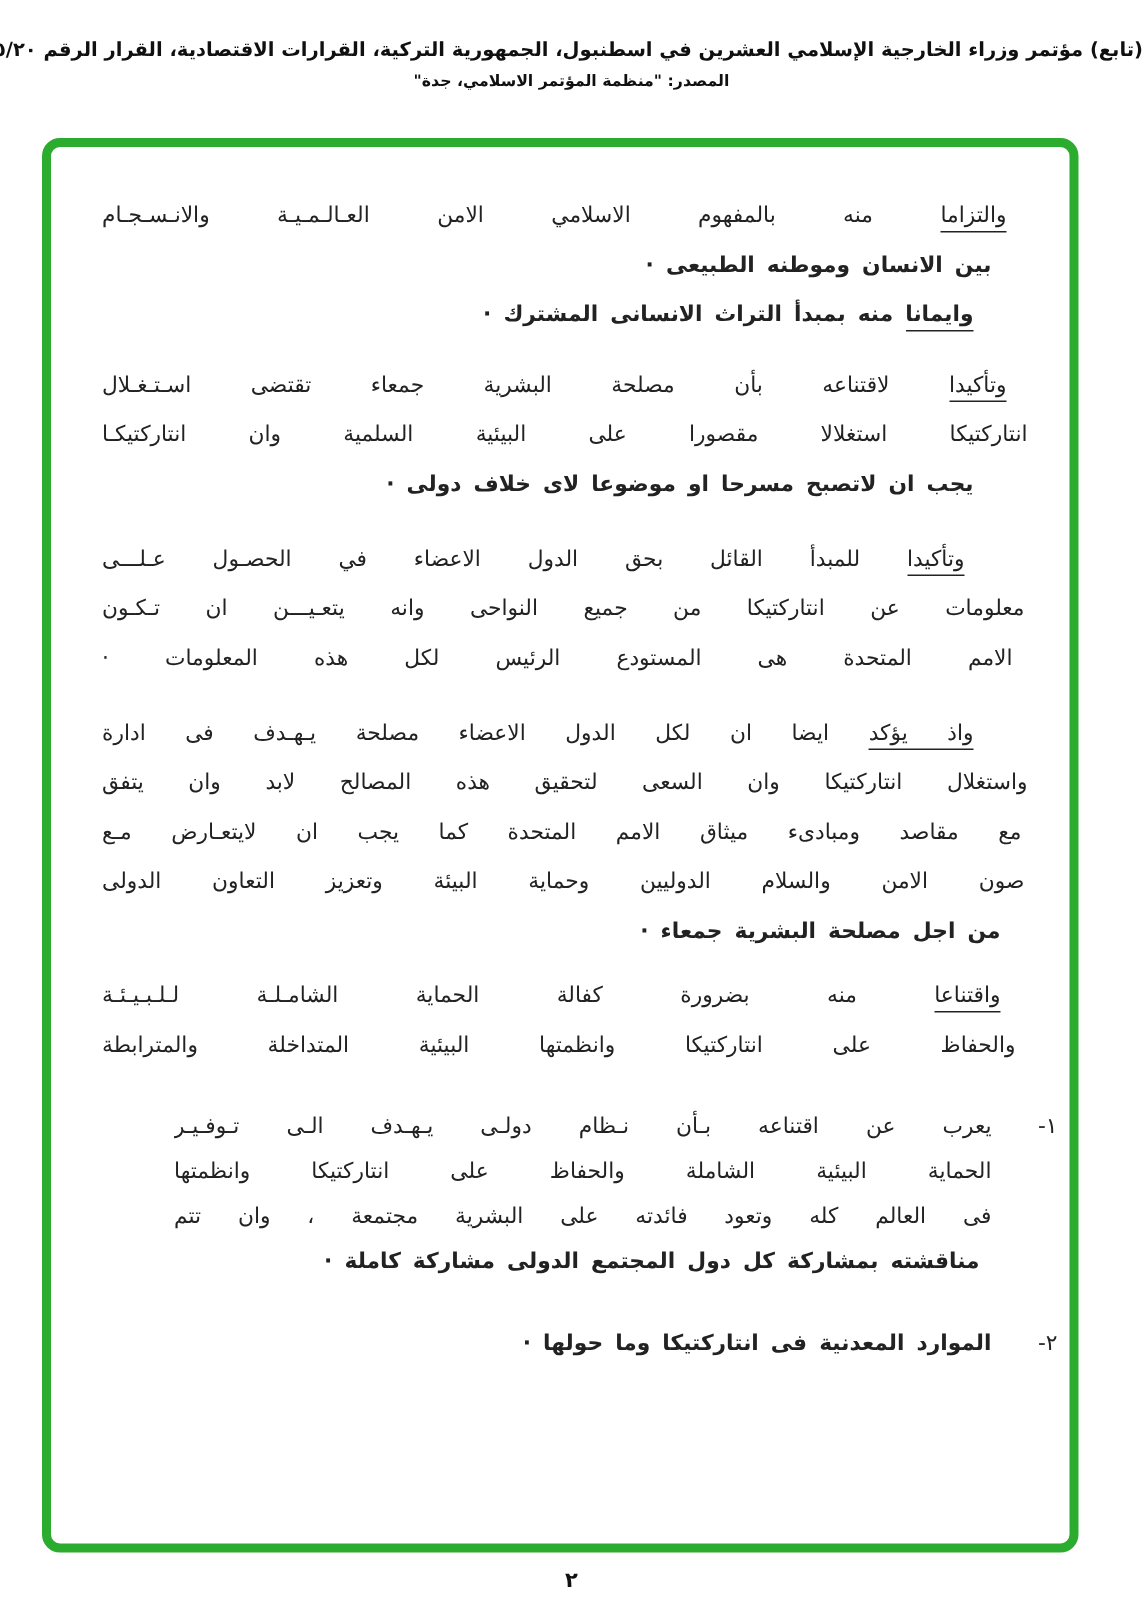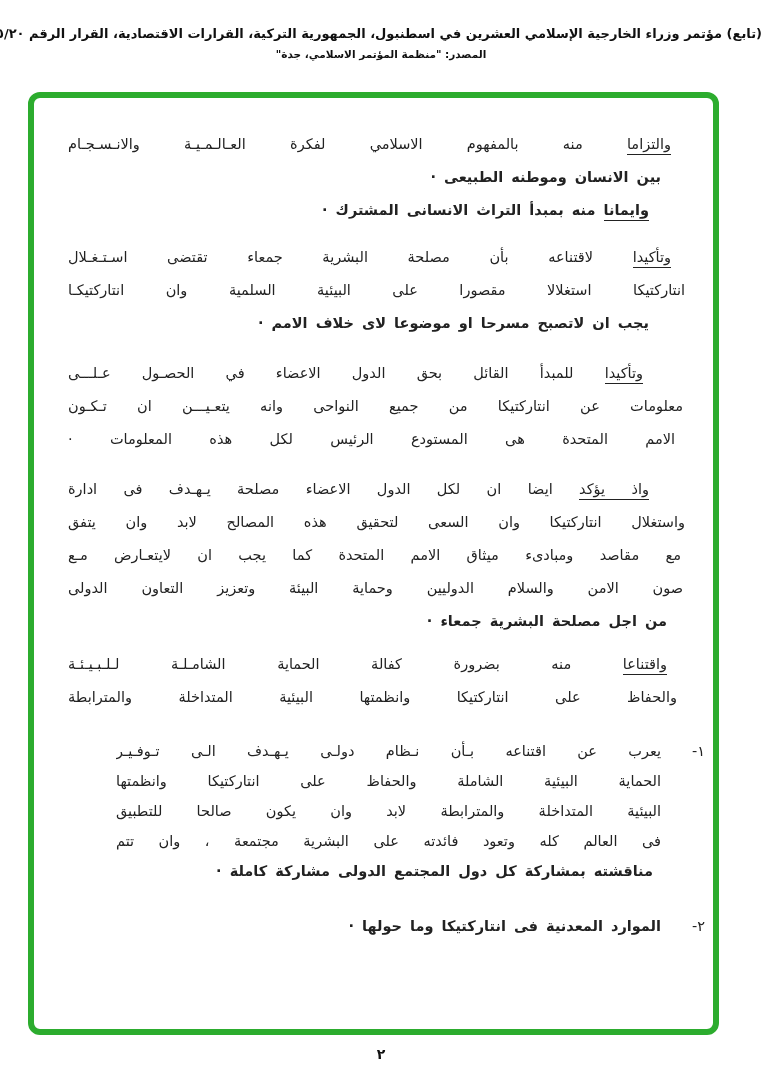--- a/index.html
+++ b/index.html
@@ -40,29 +40,29 @@
 
 <div class="hdr">
   <div class="hdr-title">(تابع) مؤتمر وزراء الخارجية الإسلامي العشرين في اسطنبول، الجمهورية التركية، القرارات الاقتصادية، القرار الرقم ١٥/٢٠-أق</div>
   <div class="hdr-src">المصدر: "منظمة المؤتمر الاسلامي، جدة"</div>
 </div>
 
 <div class="frame">
   <div class="doc">
 
     <div class="para mb1">
-      <div class="ln j" style="padding-right:14px"><span class="u">والتزاما</span><span> منه بالمفهوم الاسلامي لفكرة العـالـمـيـة والانـسـجـام</span></div>
+      <div class="ln j" style="padding-right:14px"><span class="u">والتزاما</span><span> منه بالمفهوم الاسلامي الامن العـالـمـيـة والانـسـجـام</span></div>
       <div class="ln r" style="padding-right:24px"><span>بين الانسان وموطنه الطبيعى ·</span></div>
       <div class="ln r" style="padding-right:36px"><span class="u">وايمانا</span><span> منه بمبدأ التراث الانسانى المشترك ·</span></div>
     </div>
 
     <div class="para mb2">
       <div class="ln j" style="padding-right:14px"><span class="u">وتأكيدا</span><span> لاقتناعه بأن مصلحة البشرية جمعاء تقتضى اسـتـغـلال</span></div>
       <div class="ln j"><span>انتاركتيكا استغلالا مقصورا على البيئية السلمية وان انتاركتيكـا</span></div>
-      <div class="ln r" style="padding-right:36px"><span>يجب ان لاتصبح مسرحا او موضوعا لاى خلاف الامم ·</span></div>
+      <div class="ln r" style="padding-right:36px"><span>يجب ان لاتصبح مسرحا او موضوعا لاى خلاف دولى ·</span></div>
     </div>
 
     <div class="para mb3">
       <div class="ln j" style="padding-right:42px"><span class="u">وتأكيدا</span><span> للمبدأ القائل بحق الدول الاعضاء في الحصـول عـلـــى</span></div>
       <div class="ln j" style="padding-right:2px"><span>معلومات عن انتاركتيكا من جميع النواحى وانه يتعـيـــن ان تـكـون</span></div>
       <div class="ln j" style="padding-right:10px"><span>الامم المتحدة هى المستودع الرئيس لكل هذه المعلومات ·</span></div>
     </div>
 
     <div class="para mb4">
       <div class="ln j" style="padding-right:36px"><span class="u">واذ يؤكد</span><span> ايضا ان لكل الدول الاعضاء مصلحة يـهـدف فى ادارة</span></div>
@@ -75,21 +75,20 @@
     <div class="para mb5">
       <div class="ln j" style="padding-right:18px"><span class="u">واقتناعا</span><span> منه بضرورة كفالة الحماية الشامـلـة لـلـبـيـئـة</span></div>
       <div class="ln j" style="padding-right:8px"><span>والحفاظ على انتاركتيكا وانظمتها البيئية المتداخلة والمترابطة</span></div>
     </div>
 
     <div class="item mb6">
       <div class="num">١-</div>
       <div class="itx">
         <div class="ln j"><span>يعرب عن اقتناعه بـأن نـظام دولـى يـهـدف الـى تـوفـيـر</span></div>
         <div class="ln j"><span>الحماية البيئية الشاملة والحفاظ على انتاركتيكا وانظمتها</span></div>
-        <div class="ln j"><span>البيئية المتداخلة والمترابطة لابد وان يكون صالحا للتطبيق</span></div>
         <div class="ln j"><span>فى العالم كله وتعود فائدته على البشرية مجتمعة ، وان تتم</span></div>
         <div class="ln r" style="padding-right:8px"><span>مناقشته بمشاركة كل دول المجتمع الدولى مشاركة كاملة ·</span></div>
       </div>
     </div>
 
     <div class="item">
       <div class="num">٢-</div>
       <div class="itx">
         <div class="ln r"><span>الموارد المعدنية فى انتاركتيكا وما حولها ·</span></div>
       </div>

